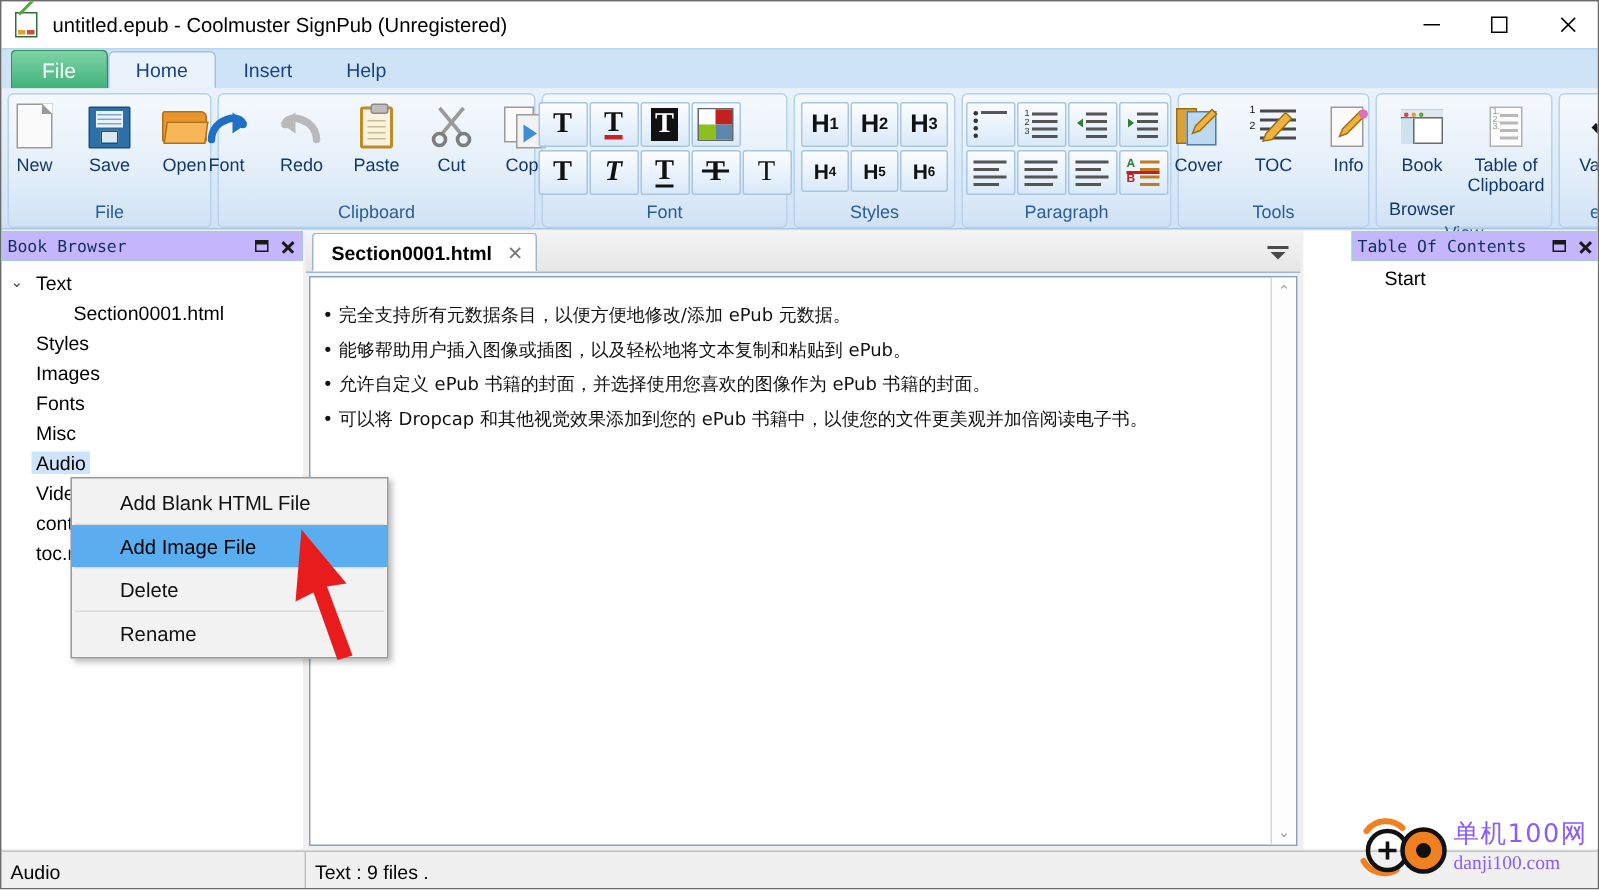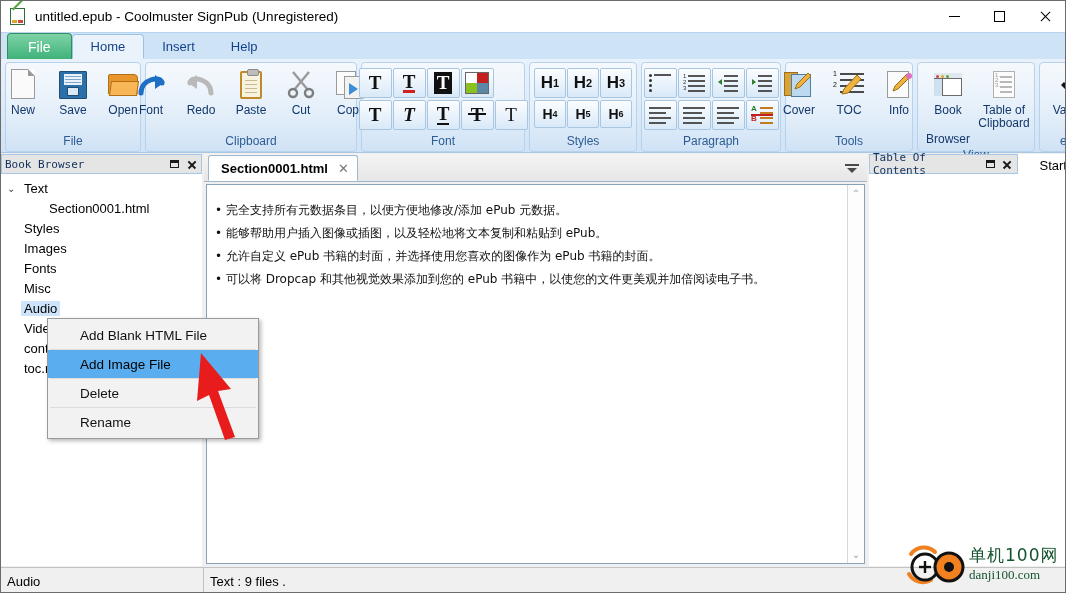--- a/index.html
+++ b/index.html
@@ -147,21 +147,21 @@
   .lines i:nth-child(1){top:1px} .lines i:nth-child(2){top:6px}
   .lines i:nth-child(3){top:11px} .lines i:nth-child(4){top:16px}
   .lines b { position: absolute; left: 0; width: 3px; height: 3px; background: #333; border-radius: 50%; }
   .lines b:nth-of-type(1){top:0} .lines b:nth-of-type(2){top:5px}
   .lines b:nth-of-type(3){top:10px} .lines b:nth-of-type(4){top:15px}
   .alignl i { left: 0 !important; }
   .alignl i:nth-child(2), .alignl i:nth-child(4) { right: 5px; }
 
   
   .panel-title {
-    height: 20px; background: #e5e5e5; border: 1px solid #a9c6e3;
+    height: 20px; background: #c4b5fd; border: 1px solid #a9c6e3;
     display: flex; align-items: center; padding: 0 3px;
     font-family: "DejaVu Sans Mono", monospace; font-size: 11px; color: #10305c;
   }
   .panel-title .spacer { margin-left: auto; }
   .pt-btn { width: 14px; height: 14px; display: flex; align-items: center; justify-content: center; margin-left: 3px; }
   .pt-sq { width: 9px; height: 8px; border: 1.4px solid #1a1a1a; border-top-width: 3px; }
   .pt-x { position: relative; width: 9px; height: 9px; }
   .pt-x:before,.pt-x:after{content:"";position:absolute;left:0;top:4px;width:10px;height:1.6px;background:#1a1a1a;}
   .pt-x:before{transform:rotate(45deg)} .pt-x:after{transform:rotate(-45deg)}
 
@@ -172,21 +172,21 @@
   .tree { flex: 1; overflow: hidden; position: relative; font-size: 13px; color: #000; padding-top: 4px; }
   .tnode { height: 20px; display: flex; align-items: center; padding-left: 6px; }
   .tnode .chev { width: 14px; font-size: 10px; color: #444; }
   .tnode.child { padding-left: 45px; }
   .tnode.lvl1 { padding-left: 20px; }
   .tnode .tl { padding: 0 3px; }
   .tnode.selected .tl { background: #cde4fa; }
 
   #rightpanel {
     position: absolute; left: 868px; top: 153px; width: 198px; height: 412px;
-    background: #fff; display: flex; 
+    background: #fff; display: flex; flex-direction: column; padding-left: 32px;
   }
   .toc-item { font-size: 13px; padding: 4px 0 0 22px; color: #000; }
 
   
   #center {
     position: absolute; left: 203px; top: 153px; width: 663px; height: 412px;
     background: #f0f0f0; display: flex; flex-direction: column;
   }
   .tabstrip {
     height: 28px; background: linear-gradient(to bottom,#f4f4f4,#e6e6e6);
@@ -237,21 +237,21 @@
   .statusbar {
     position: absolute; left: 0; top: 566px; width: 1066px; height: 27px;
     background: #f0f0f0; border-top: 1px solid #c2c2c2; display: flex; align-items: center;
   }
   .st-cell { font-size: 13px; color: #000; padding-left: 6px; height: 27px; display: flex; align-items: center; }
   .st-cell.one { width: 203px; border-right: 1px solid #c2c2c2; }
   .st-cell.two { flex: 1; }
 
   
   #watermark { position: absolute; right: 2px; bottom: 2px; width: 160px; height: 48px; z-index: 60; }
-  .wm-text { position: absolute; left: 66px; top: 2px; color: #14532d; }
+  .wm-text { position: absolute; left: 66px; top: 2px; color: #8b5cf6; }
   .wm-cn { font-size: 17px; letter-spacing: 1px; font-family: "DejaVu Sans", sans-serif; }
   .wm-en { font-size: 13px; font-family: "Liberation Serif", serif; }
 </style>
 </head>
 <body>
 
 <div id="app">
 
   <div class="titlebar">
     <div class="title-icon">

